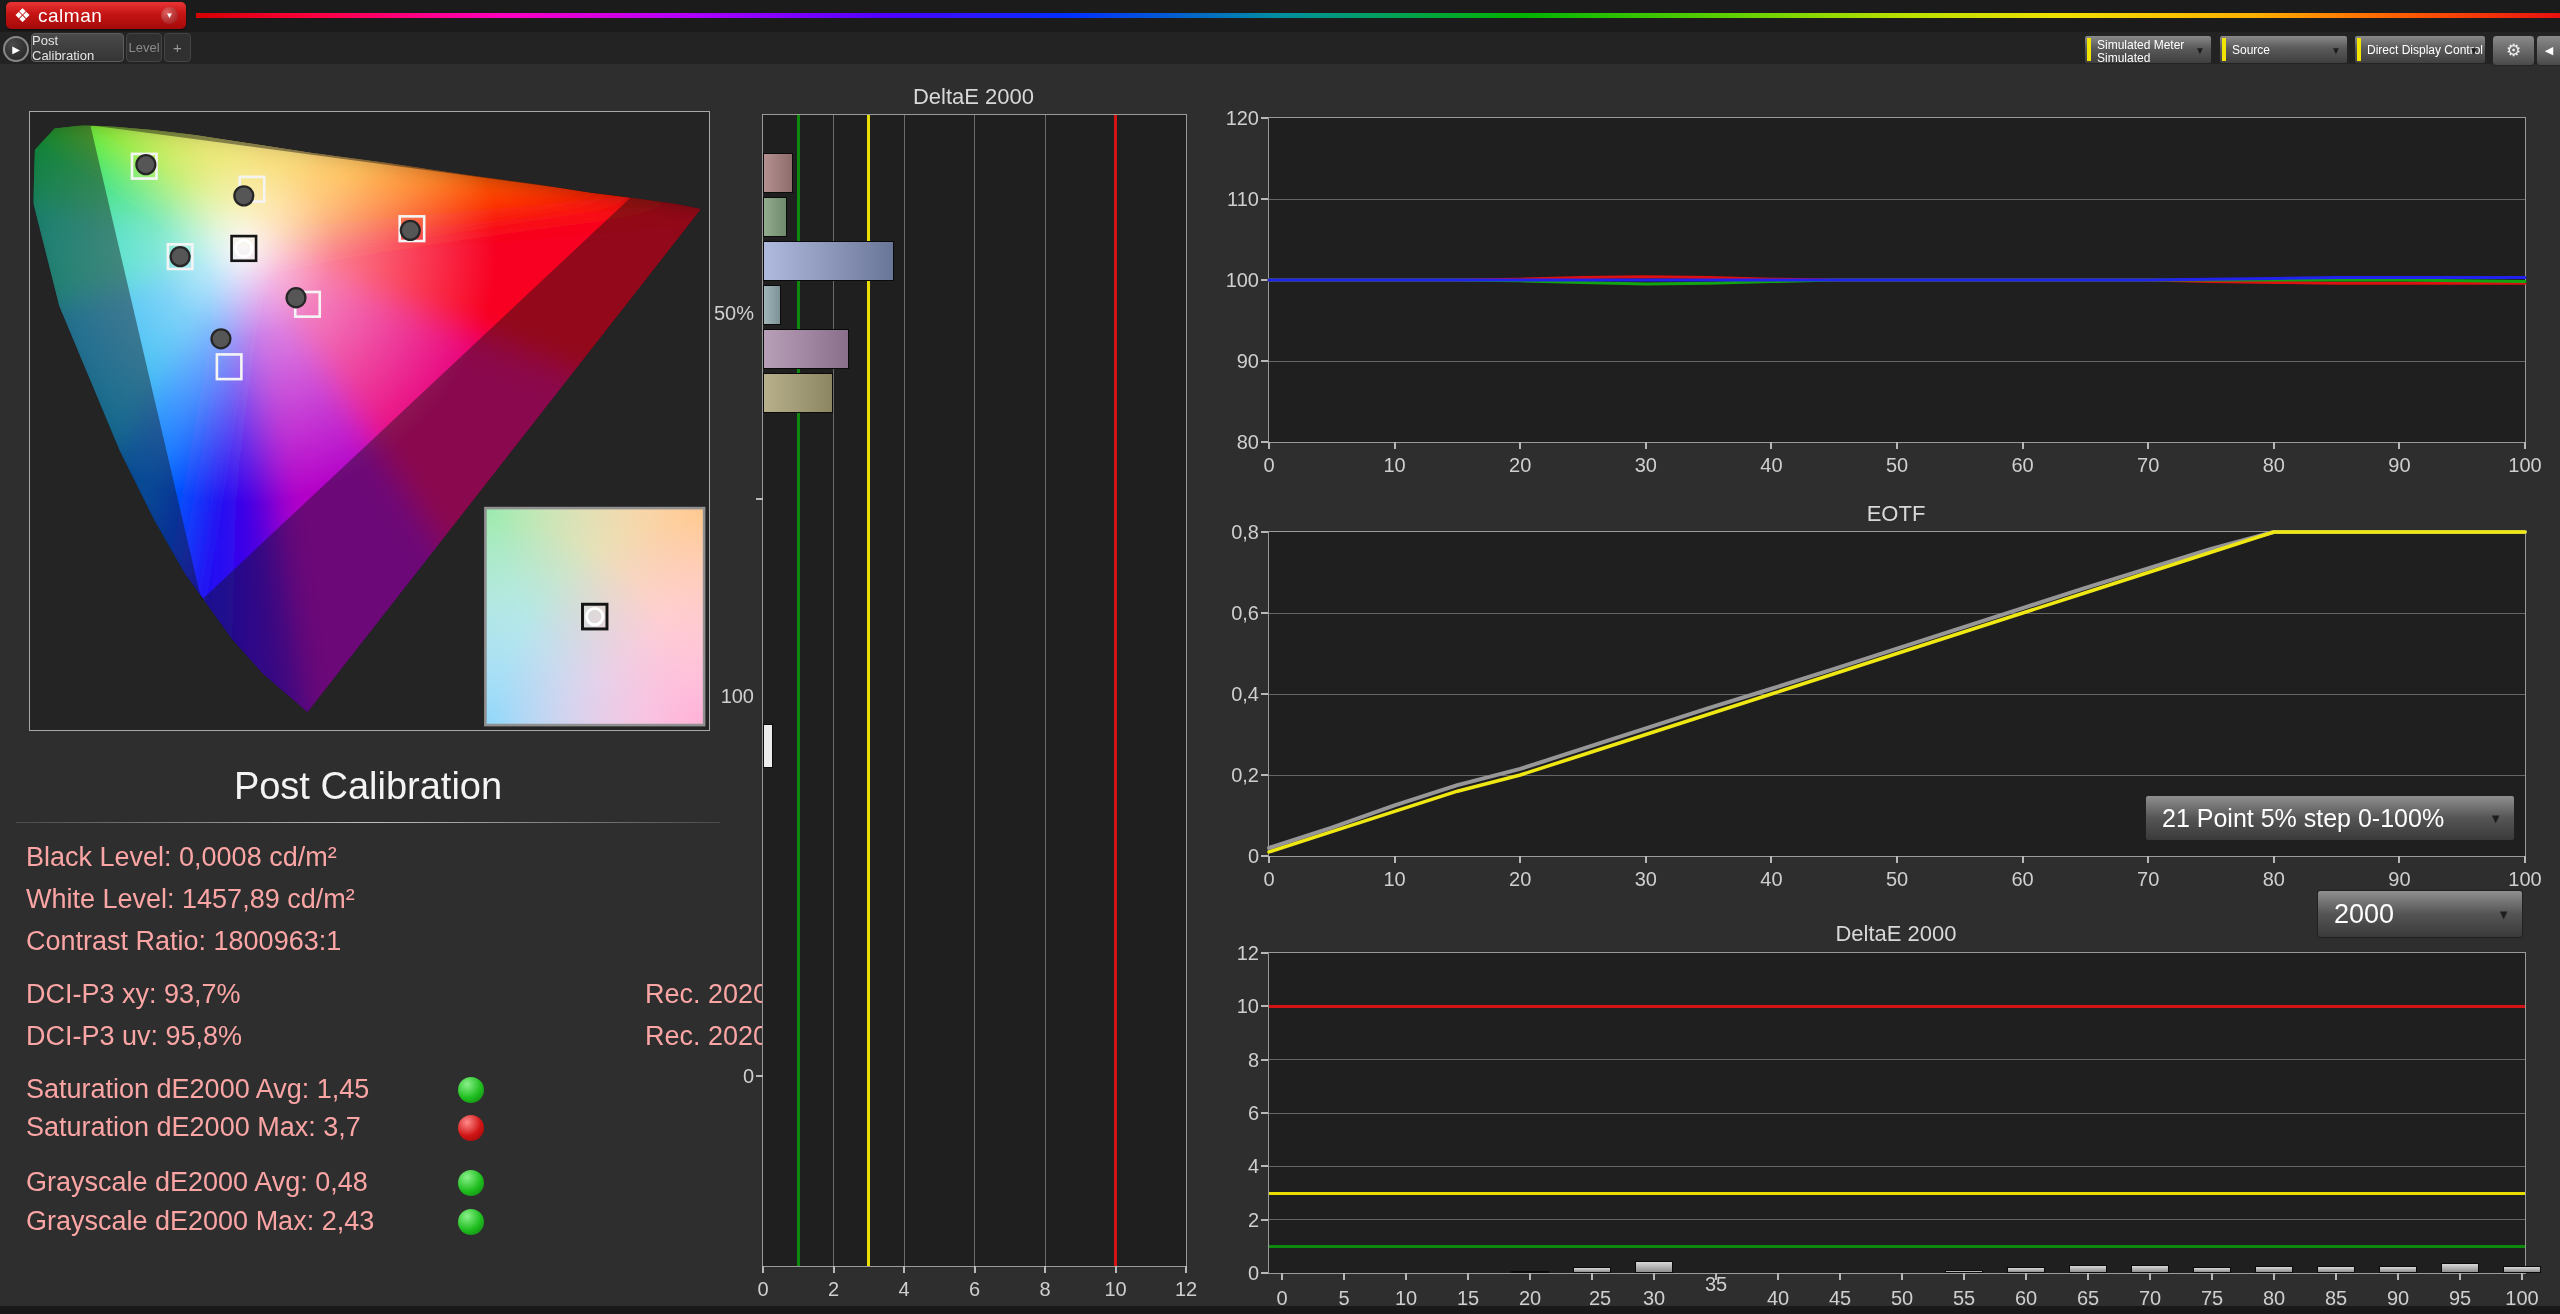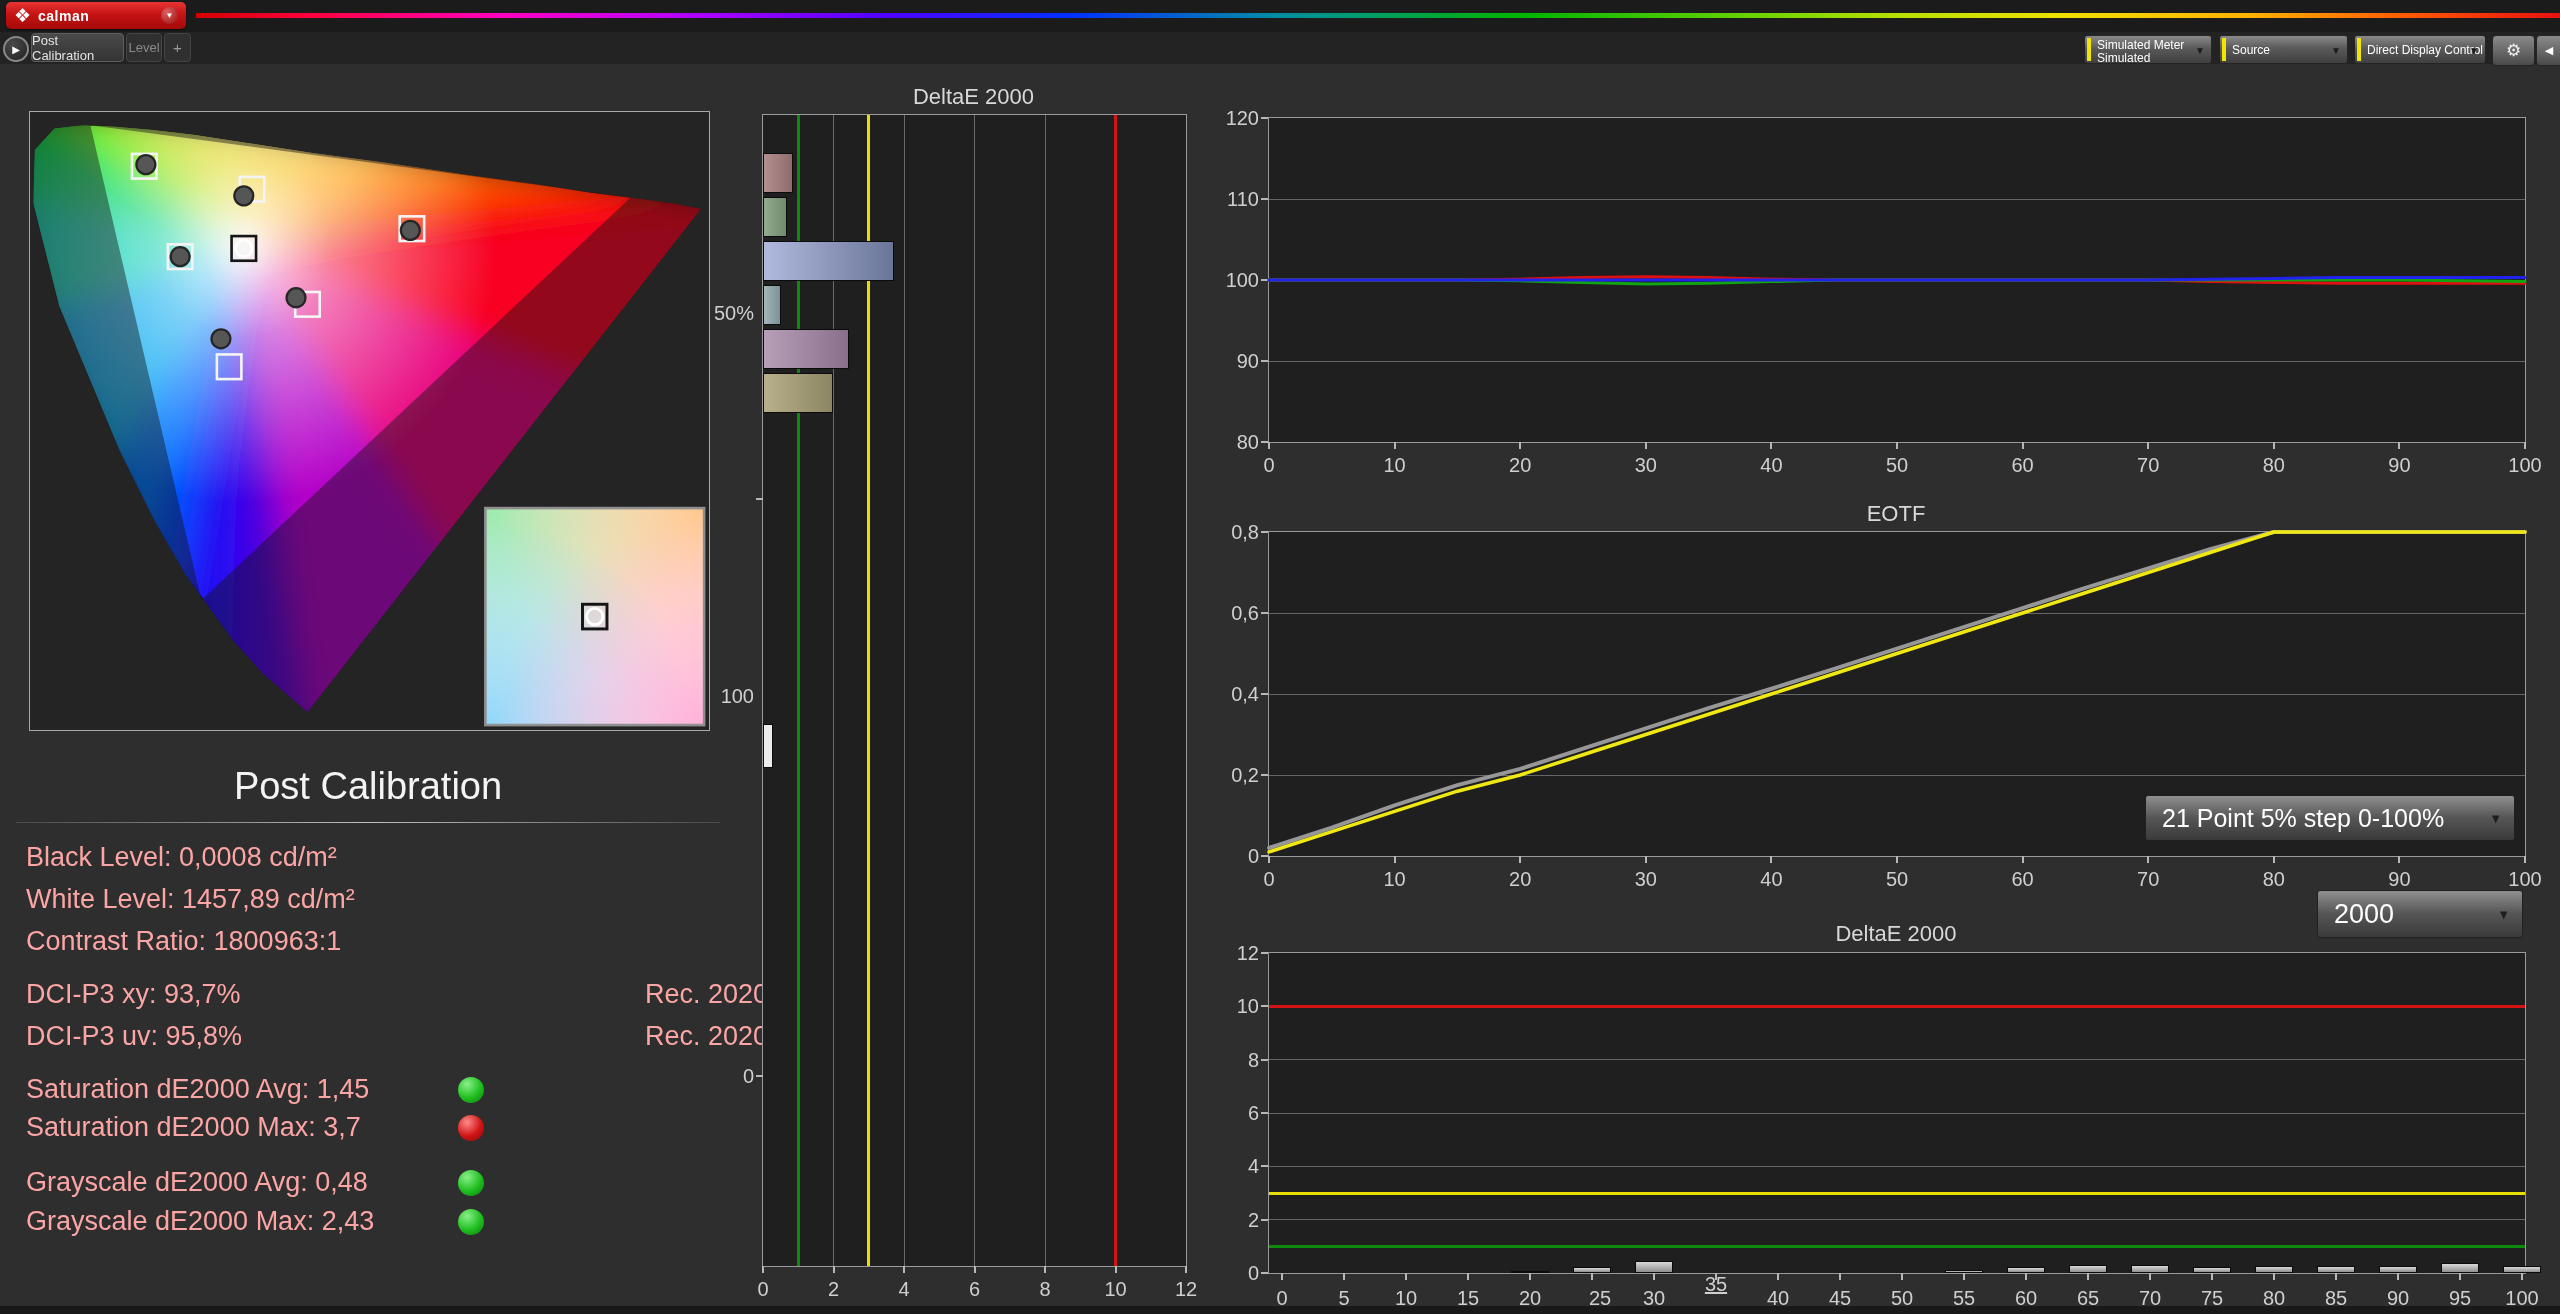--- a/index.html
+++ b/index.html
@@ -7,21 +7,21 @@
         font-family:"Liberation Sans",sans-serif;-webkit-font-smoothing:antialiased;}
   
   #topbar{position:absolute;left:0;top:0;width:2560px;height:32px;background:#1b1b1b;}
   #spectrum{position:absolute;left:196px;top:13px;right:0;height:5px;
     background:linear-gradient(90deg,#d40000 0%,#ff0040 5%,#ff00c0 13%,#b000ff 21%,#5000ff 29%,
       #0030ff 37%,#0090a0 46%,#00b400 56%,#60d000 65%,#b8e000 72%,#f0e000 79%,#ffb000 87%,#ff6000 93%,#e81010 100%);}
   #logo-btn{position:absolute;left:6px;top:2px;width:180px;height:27px;border-radius:5px;
     background:linear-gradient(#e83434,#c51414 45%,#a50a0a);box-shadow:0 1px 2px rgba(0,0,0,.6);
     display:flex;align-items:center;gap:7px;padding:0 8px;box-sizing:border-box;cursor:pointer;}
   #logo-btn .dia{color:#fff;font-size:19px;line-height:19px;}
-  #logo-btn .ltx{color:#fff;font-size:14px;font-weight:bold;letter-spacing:.5px;}
+  #logo-btn .ltx{color:#fff;font-size:19px;font-weight:normal;letter-spacing:.5px;}
   #logo-btn .arr{margin-left:auto;width:17px;height:17px;border-radius:50%;
     background:radial-gradient(circle at 35% 30%,#e06060,#971010);color:#fff;font-size:8px;
     display:flex;align-items:center;justify-content:center;}
   #tabbar{position:absolute;left:0;top:32px;width:2560px;height:32px;background:#232323;}
   .roundbtn{position:absolute;border-radius:50%;background:radial-gradient(circle at 35% 30%,#4a4a4a,#222);
     border:2px solid #888;color:#fff;display:flex;align-items:center;justify-content:center;cursor:pointer;}
   #play-btn{left:3px;top:4px;width:22px;height:22px;font-size:10px;}
   .tab{position:absolute;top:1px;height:29px;border-radius:4px;display:flex;align-items:center;
     justify-content:center;font-size:13px;cursor:pointer;box-sizing:border-box;}
   #tab-pc{left:31px;width:93px;background:linear-gradient(#4a4a4a,#343434);border:1px solid #5d5d5d;color:#e4e4e4;}
@@ -386,21 +386,21 @@
       <div class="tick-x" style="left: 260px; top: 320px;"></div>
       <div class="xlab" style="left: 261px; top: 334px;">20</div>
       <div class="vbar" style="left: 242px; width: 38px; bottom: 0px; height: 1.86667px;"></div>
       <div class="tick-x" style="left: 322px; top: 320px;"></div>
       <div class="xlab" style="left: 331px; top: 334px;">25</div>
       <div class="vbar" style="left: 304px; width: 38px; bottom: 0px; height: 5.86667px;"></div>
       <div class="tick-x" style="left: 384px; top: 320px;"></div>
       <div class="xlab" style="left: 385px; top: 334px;">30</div>
       <div class="vbar" style="left: 366px; width: 38px; bottom: 0px; height: 12px;"></div>
       <div class="tick-x" style="left: 446px; top: 320px;"></div>
-      <div class="xlab" style="left: 447px; top: 320px; text-decoration: underline;">35</div>
+      <div class="xlab" style="left: 447px; top: 320px;">35</div>
       <div class="tick-x" style="left: 508px; top: 320px;"></div>
       <div class="xlab" style="left: 509px; top: 334px;">40</div>
       <div class="tick-x" style="left: 570px; top: 320px;"></div>
       <div class="xlab" style="left: 571px; top: 334px;">45</div>
       <div class="tick-x" style="left: 632px; top: 320px;"></div>
       <div class="xlab" style="left: 633px; top: 334px;">50</div>
       <div class="tick-x" style="left: 694px; top: 320px;"></div>
       <div class="xlab" style="left: 695px; top: 334px;">55</div>
       <div class="vbar" style="left: 676px; width: 38px; bottom: 0px; height: 3.2px;"></div>
       <div class="tick-x" style="left: 756px; top: 320px;"></div>

